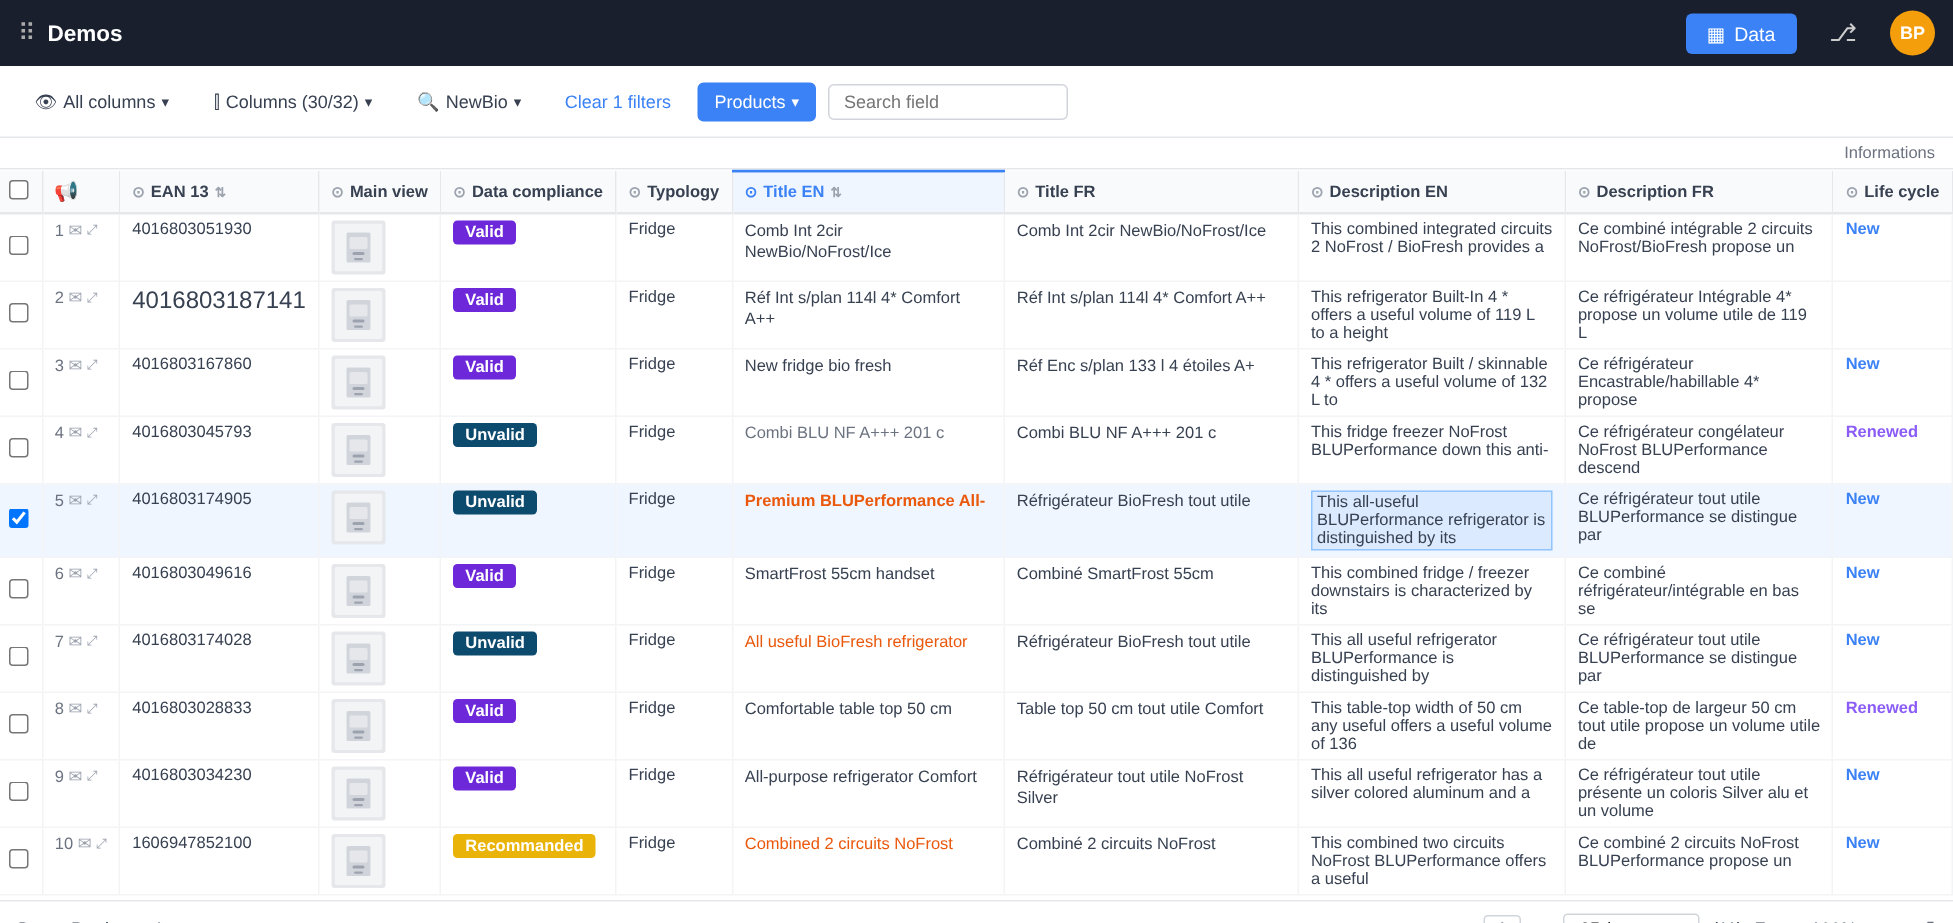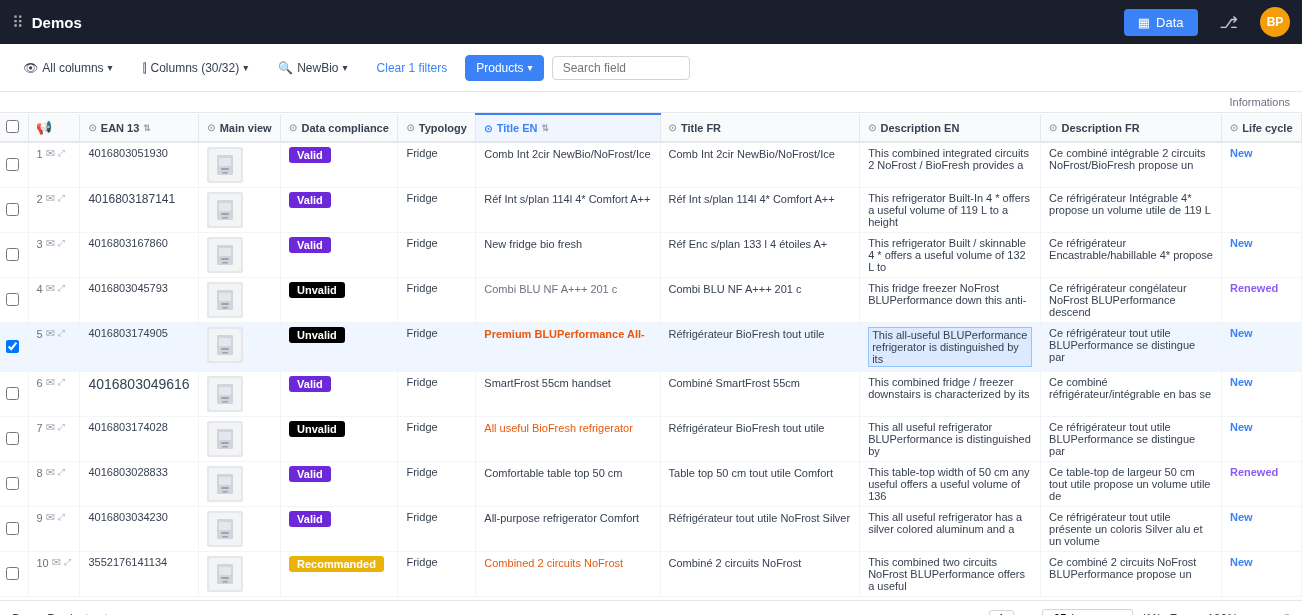--- a/index.html
+++ b/index.html
@@ -39,21 +39,21 @@
     .toolbar-btn {
       display: flex; align-items: center; gap: 4px;
       padding: 5px 10px; border-radius: 4px; cursor: pointer;
       font-size: 12px; border: 1px solid transparent; background: transparent; color: #374151;
     }
     .toolbar-btn .chevron { font-size: 10px; }
     .toolbar-btn-blue { background: #3b82f6; color: #fff; border-color: #3b82f6; }
     .toolbar-btn-link { color: #3b82f6; background: transparent; border: none; }
     .search-field-input {
       border: 1px solid #d1d5db; border-radius: 4px; padding: 4px 10px;
-      font-size: 12px; width: 138px; color: #9ca3af;
+      font-size: 12px; width: 160px; color: #9ca3af;
     }
 
     
     .table-container {
       overflow: auto;
       height: calc(615px - 44px - 48px - 36px);
       position: relative;
     }
 
     
@@ -101,21 +101,21 @@
       color: #374151;
       vertical-align: top;
     }
     td.check-col { width: 28px; padding: 4px 6px; vertical-align: middle; }
 
     .badge {
       display: inline-block; padding: 2px 8px; border-radius: 3px;
       font-size: 11px; font-weight: 600; color: #fff; white-space: nowrap;
     }
     .badge-green { background: #6d28d9; }
-    .badge-red { background: #000000; }
+    .badge-red { background: #0c4a6e; }
     .badge-yellow { background: #eab308; color: #fff; }
 
     .thumb { width: 36px; height: 36px; background: #e5e7eb; border-radius: 2px; display: flex; align-items: center; justify-content: center; }
 
     .cell-text { line-height: 1.3; }
 
     .desc-cell { font-size: 11px; color: #374151; max-width: 180px; }
 
     
     .footer {
@@ -306,21 +306,21 @@
     </td>
     <td>
 
     <div style="display:flex;gap:3px;align-items:center;">
       <span style="color:#6b7280;font-size:11px;">2</span>
       <span style="color:#9ca3af;cursor:pointer;font-size:11px;">✉</span>
       <span style="color:#9ca3af;cursor:pointer;font-size:9px;">⤢</span>
     </div>
 
     </td>
-    <td style="font-size:12px;white-space:nowrap;">4016803187141</td>
+    <td style="font-size:16px;white-space:nowrap;">4016803187141</td>
     <td>
       <div class="thumb">
         <svg width="32" height="32" viewBox="0 0 32 32">
           <rect width="32" height="32" fill="#f3f4f6" rx="2"></rect>
           <rect x="8" y="6" width="16" height="20" fill="#d1d5db" rx="1"></rect>
           <rect x="10" y="9" width="12" height="8" fill="#e5e7eb" rx="1"></rect>
           <rect x="12" y="19" width="8" height="2" fill="#9ca3af" rx="1"></rect>
           <rect x="13" y="23" width="6" height="1.5" fill="#9ca3af" rx="1"></rect>
         </svg>
       </div>
@@ -446,21 +446,21 @@
     </td>
     <td>
 
     <div style="display:flex;gap:3px;align-items:center;">
       <span style="color:#6b7280;font-size:11px;">6</span>
       <span style="color:#9ca3af;cursor:pointer;font-size:11px;">✉</span>
       <span style="color:#9ca3af;cursor:pointer;font-size:9px;">⤢</span>
     </div>
 
     </td>
-    <td style="font-size:14px;white-space:nowrap;">4016803049616</td>
+    <td style="font-size:11px;white-space:nowrap;">4016803049616</td>
     <td>
       <div class="thumb">
         <svg width="32" height="32" viewBox="0 0 32 32">
           <rect width="32" height="32" fill="#f3f4f6" rx="2"></rect>
           <rect x="8" y="6" width="16" height="20" fill="#d1d5db" rx="1"></rect>
           <rect x="10" y="9" width="12" height="8" fill="#e5e7eb" rx="1"></rect>
           <rect x="12" y="19" width="8" height="2" fill="#9ca3af" rx="1"></rect>
           <rect x="13" y="23" width="6" height="1.5" fill="#9ca3af" rx="1"></rect>
         </svg>
       </div>
@@ -586,21 +586,21 @@
     </td>
     <td>
 
     <div style="display:flex;gap:3px;align-items:center;">
       <span style="color:#6b7280;font-size:11px;">10</span>
       <span style="color:#9ca3af;cursor:pointer;font-size:11px;">✉</span>
       <span style="color:#9ca3af;cursor:pointer;font-size:9px;">⤢</span>
     </div>
 
     </td>
-    <td style="font-size:11px;white-space:nowrap;">3552176141134</td>
+    <td style="font-size:11px;white-space:nowrap;">1606947852100</td>
     <td>
       <div class="thumb">
         <svg width="32" height="32" viewBox="0 0 32 32">
           <rect width="32" height="32" fill="#f3f4f6" rx="2"></rect>
           <rect x="8" y="6" width="16" height="20" fill="#d1d5db" rx="1"></rect>
           <rect x="10" y="9" width="12" height="8" fill="#e5e7eb" rx="1"></rect>
           <rect x="12" y="19" width="8" height="2" fill="#9ca3af" rx="1"></rect>
           <rect x="13" y="23" width="6" height="1.5" fill="#9ca3af" rx="1"></rect>
         </svg>
       </div>

